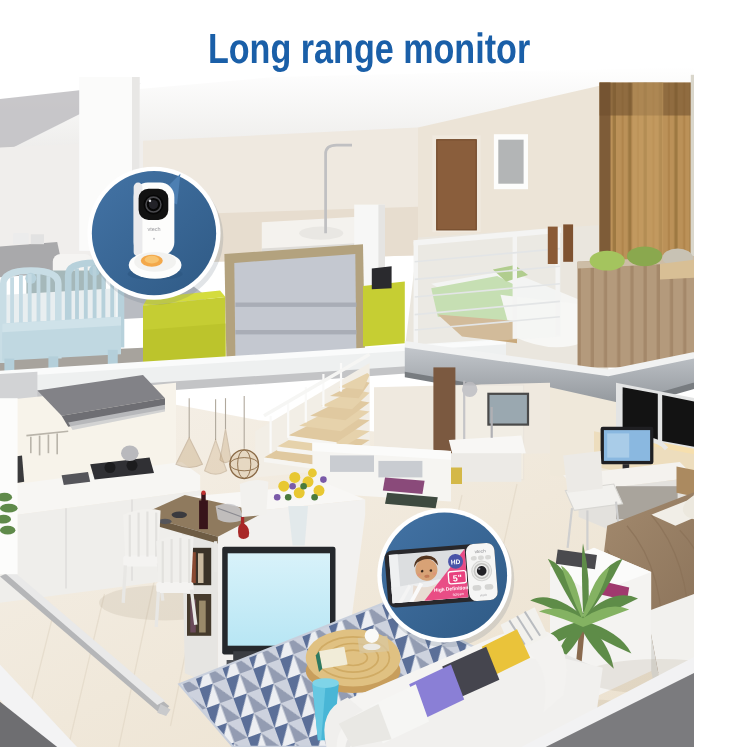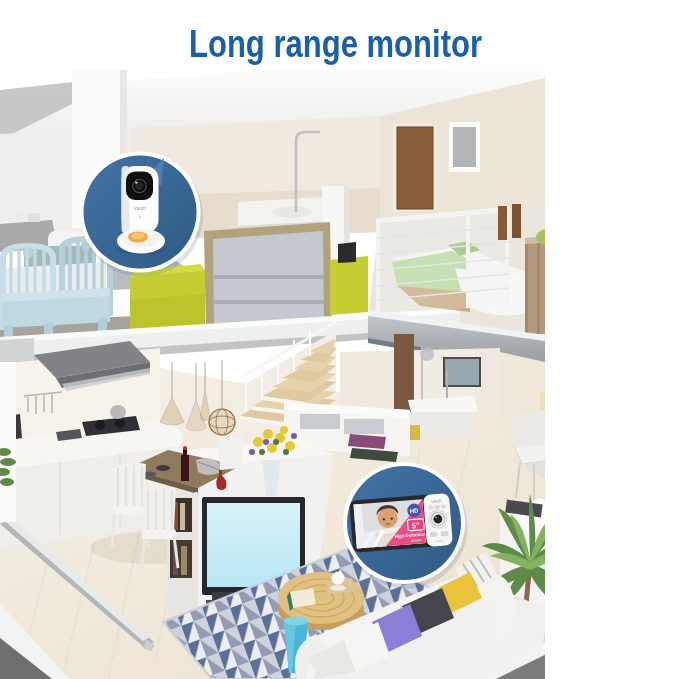--- a/index.html
+++ b/index.html
@@ -1,16 +1,16 @@
 <!DOCTYPE html>
 <html><head>
 <meta charset="utf-8">
 <style>
   html,body{margin:0;padding:0;background:#fff;}
-  .page{position:relative;width:545px;height:679px;overflow:hidden;background:#fff;
+  .page{position:relative;width:631px;height:679px;overflow:hidden;background:#fff;
         font-family:"Liberation Sans", sans-serif;}
   svg{display:block}
 </style>
 </head>
 <body>
 <div class="page">
 <svg width="679" height="679" viewBox="0 0 679 679">
 <defs>
   <linearGradient id="blueCirc" x1="0" y1="0" x2="1" y2="1">
     <stop offset="0" stop-color="#4373a5"></stop>

